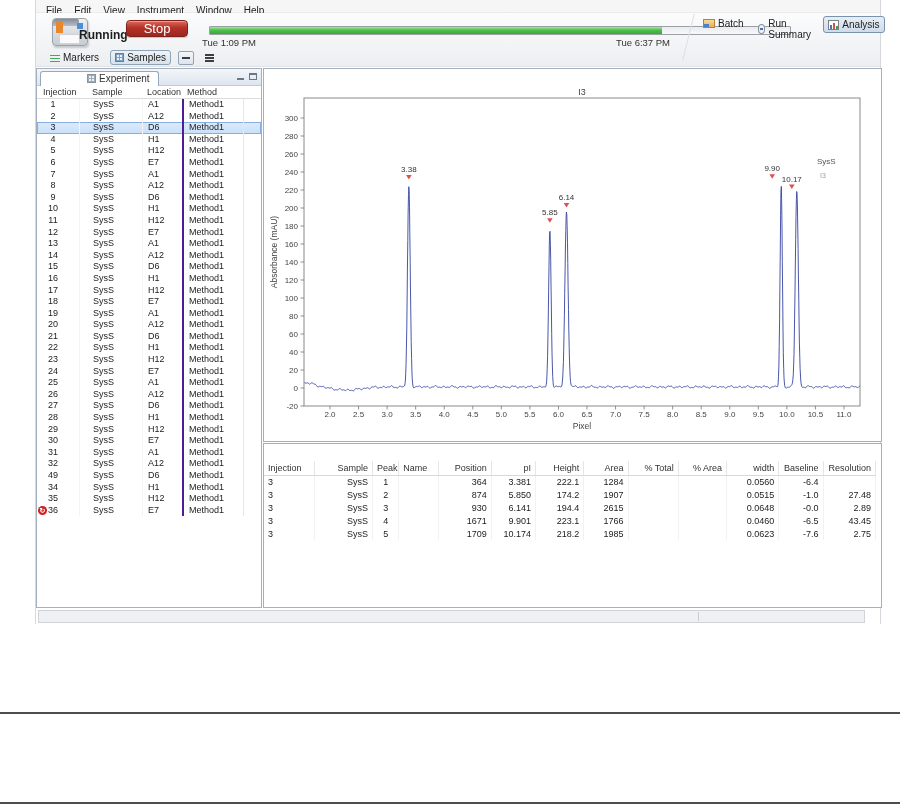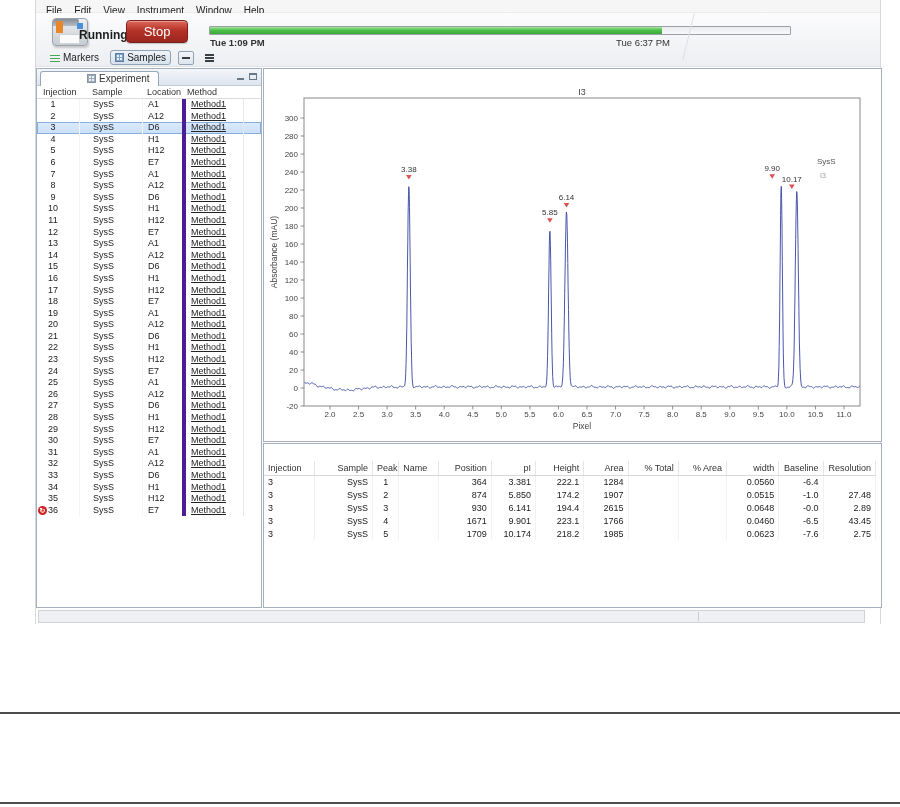--- a/index.html
+++ b/index.html
@@ -20,29 +20,29 @@
   .instr { position:absolute; left:14px; top:3px; width:40px; height:33px; }
   .instr .ibody { position:absolute; left:2px; top:2px; right:2px; bottom:3px;
                   background:linear-gradient(#eef0f2,#c7ccd2); border:1px solid #9aa2ab; border-radius:4px;
                   box-shadow:1px 2px 2px rgba(0,0,0,.18); }
   .instr .ilid { position:absolute; left:3px; top:3px; width:26px; height:7px;
                  background:linear-gradient(#848d97,#b6bcc3); border-radius:3px 2px 0 0; }
   .instr .iorange { position:absolute; left:6px; top:5px; width:7px; height:12px; background:#e8872c; }
   .instr .iblue { position:absolute; right:7px; top:7px; width:6px; height:6px; background:#4a90d9; }
   .instr .ifront { position:absolute; left:9px; bottom:5px; width:21px; height:10px; background:#fafafa; border:1px solid #cfd3d7; }
   .running { position:absolute; left:43px; top:15px; font-size:12px; font-weight:bold; color:#1d1d1d; }
-  .stop { position:absolute; left:90px; top:7px; width:62px; height:23px; border:1px solid #7e211c; border-radius:4px;
+  .stop { position:absolute; left:90px; top:7px; width:62px; height:17px; border:1px solid #7e211c; border-radius:4px;
           background:linear-gradient(#dd6a5c,#b43228 45%,#9c261e); color:#fff; font-size:13px;
           font-family:"Liberation Sans",sans-serif; box-shadow:inset 0 1px 0 rgba(255,255,255,.35), 0 1px 1px rgba(0,0,0,.2);
           cursor:pointer; }
   .ptrack { position:absolute; left:173px; top:13px; width:582px; height:9px; border:1px solid #9aa0a6;
             background:linear-gradient(#e9ebed,#f7f8f9); border-radius:1px; }
   .pfill { height:100%; background:linear-gradient(#a7e6a0,#4dc04a 45%,#3aaa3a); width:0; }
   .ptime { position:absolute; top:24px; font-size:9.5px; color:#333; }
-  .ptime.start { left:174px;font-weight:bold; }
+  .ptime.start { left:166px; }
   .ptime.end { left:580px; width:72px; text-align:left; }
   .slant { position:absolute; left:652px; top:0px; width:1px; height:48px; background:#dddfe2; transform:rotate(14deg); }
   .modes { position:absolute; left:663px; top:3px; display:flex; gap:6px; align-items:flex-start; }
   .mode { display:inline-flex; align-items:center; gap:3px; font-size:10px; color:#222; padding:2px 4px; cursor:default; }
   .mode.pressed { border:1px solid #7a92ac; border-radius:3px; background:linear-gradient(#e7eef6,#cfdcea); }
   .batch-icon { width:12px; height:9px; border:1px solid #b5803a; display:inline-block;
                 background:linear-gradient(#4a7fd0,#4a7fd0) 0 100%/5px 3px no-repeat, linear-gradient(#f8d9a0,#efae4e); }
   .runsum-icon { width:10px; height:10px; border:1px solid #8a8f96; border-radius:50%; display:inline-block;
                  background:radial-gradient(circle at 50% 50%,#4a70c0 0 1.5px,#eef1f5 1.5px); }
   .analysis-icon { width:11px; height:10px; border:1px solid #7a8088; display:inline-block;
@@ -110,21 +110,21 @@
   .exp-header .h { padding-left:5px; white-space:nowrap; overflow:hidden; }
   .exp-header .h0 { padding-left:6px; }
   .exp-header .h1 { padding-left:13px; }
   .exp-body { position:absolute; left:0; top:30px; right:0; bottom:0; background:#fff; overflow:hidden; }
   .exp-row { position:relative; display:grid; grid-template-columns:42px 63px 40px 62px 1fr;
              height:11.6px; line-height:11.6px; font-size:9px; color:#222; }
   .exp-row span { white-space:nowrap; overflow:hidden; }
   .exp-row .c0 { text-align:center; padding-right:10px; }
   .exp-row .c1 { padding-left:13px; border-left:1px solid #f3f4f5; }
   .exp-row .c2 { padding-left:5px;  border-left:1px solid #f3f4f5; }
-  .exp-row .c3 { padding-left:5px;  border-left:4px solid #4c1d95; border-right:1px solid #e6e8ea;text-decoration:underline; }
+  .exp-row .c3 { padding-left:5px;  border-left:2px solid #4c1d95; border-right:1px solid #e6e8ea; }
   .exp-row.sel { background:linear-gradient(#ddeafc,#c8e0f8); box-shadow:inset 0 0 0 1px #86aede; }
   .flag { position:absolute; left:1px; top:1px; width:9px; height:9px; border-radius:50%; background:#ce2121;
           color:#fff; font-size:7px; line-height:9px; text-align:center; font-weight:bold; }
 
   
   .panel.graph svg { position:absolute; left:0; top:17px; display:block; }
 
   
   .peaks-table { position:absolute; left:0; top:17px; width:612px; border-collapse:collapse; table-layout:fixed; }
   .peaks-table th { font-weight:normal; font-size:9px; color:#333; height:14px; padding:0 4px; white-space:nowrap;
@@ -158,20 +158,34 @@
         <div class="ifront"></div>
       </div>
       <span class="running">Running</span>
       <button class="stop">Stop</button>
       <div class="ptrack">
         <div class="pfill" style="width: 78%;"></div>
       </div>
       <span class="ptime start">Tue 1:09 PM</span>
       <span class="ptime end">Tue 6:37 PM</span>
       <div class="slant"></div>
+      <div class="modes">
+        <div class="mode">
+          <span class="batch-icon"></span>
+          <span>Batch</span>
+        </div>
+        <div class="mode">
+          <span class="runsum-icon"></span>
+          <span>Run Summary</span>
+        </div>
+        <div class="mode pressed">
+          <span class="analysis-icon"></span>
+          <span>Analysis</span>
+        </div>
+      </div>
       <div class="viewrow">
         <div class="viewitem">
           <span class="icon-lines-green"></span>
           <span>Markers</span>
         </div>
         <div class="viewitem pressed">
           <span class="icon-grid-blue"></span>
           <span>Samples</span>
         </div>
         <div class="sqbtn">
@@ -420,21 +434,21 @@
             <span class="c4"></span>
           </div>
           <div class="exp-row">
             <span class="c0">32</span>
             <span class="c1">SysS</span>
             <span class="c2">A12</span>
             <span class="c3">Method1</span>
             <span class="c4"></span>
           </div>
           <div class="exp-row">
-            <span class="c0">33</span>
+            <span class="c0">49</span>
             <span class="c1">SysS</span>
             <span class="c2">D6</span>
             <span class="c3">Method1</span>
             <span class="c4"></span>
           </div>
           <div class="exp-row">
             <span class="c0">34</span>
             <span class="c1">SysS</span>
             <span class="c2">H1</span>
             <span class="c3">Method1</span>

